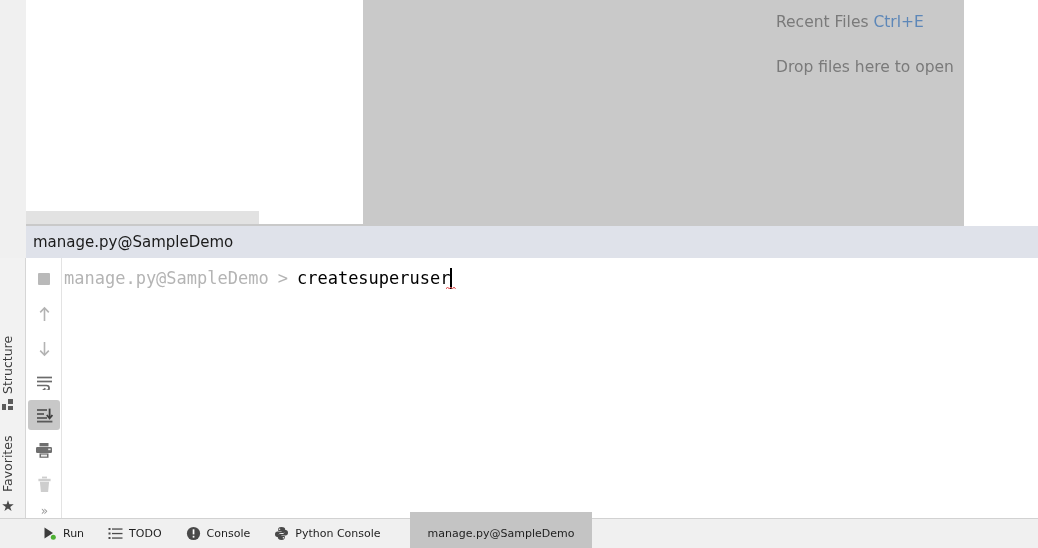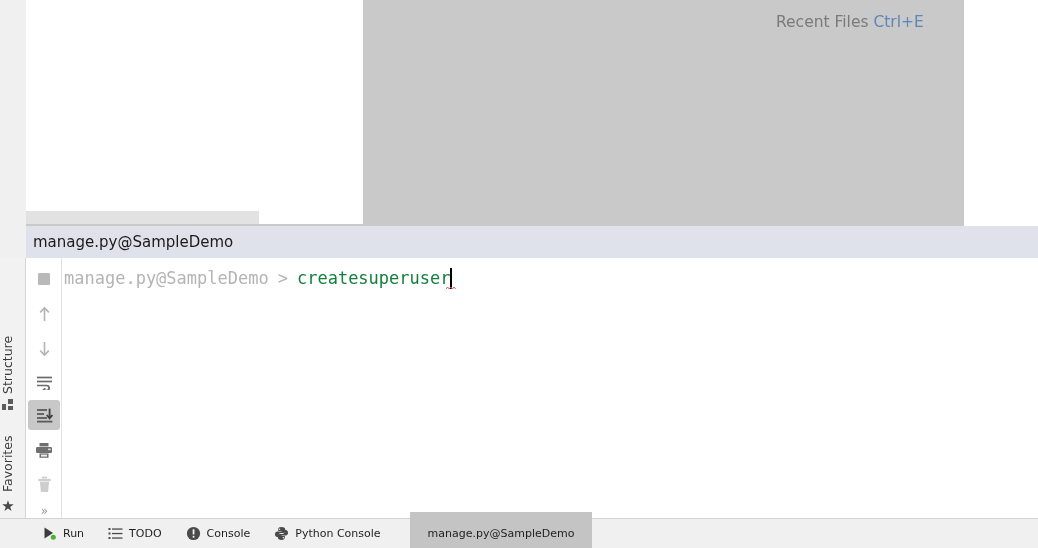--- a/index.html
+++ b/index.html
@@ -188,21 +188,21 @@
     display: flex;
     align-items: center;
     font-family: "DejaVu Sans Mono", "Liberation Mono", monospace;
     font-size: 17px;
     white-space: nowrap;
   }
   .prompt-prefix { color: #b4b4b4; }
   .prompt-arrow  { color: #b4b4b4; margin: 0 9px; }
   .prompt-cmd {
     position: relative;
-    color: #15803d;
+    color: #000000;
   }
   .caret {
     display: inline-block;
     width: 2px;
     height: 21px;
     background: #000000;
     vertical-align: -4px;
     margin-left: 0px;
   }
   .squiggle {
@@ -261,20 +261,23 @@
     <div class="left-gutter-top"></div>
 
     <div class="popup-panel">
       <div class="popup-footer-strip"></div>
     </div>
 
     <div class="hints">
       <div class="hint-row">
         <span>Recent Files</span>
         <span class="key">Ctrl+E</span>
+      </div>
+      <div class="hint-row">
+        <span>Drop files here to open</span>
       </div>
     </div>
   </div>
 
   <div class="tw-header">
     <div class="tw-header-left-pad"></div>
     <div class="tw-title">manage.py@SampleDemo</div>
   </div>
 
   <div class="console-body"></div>

